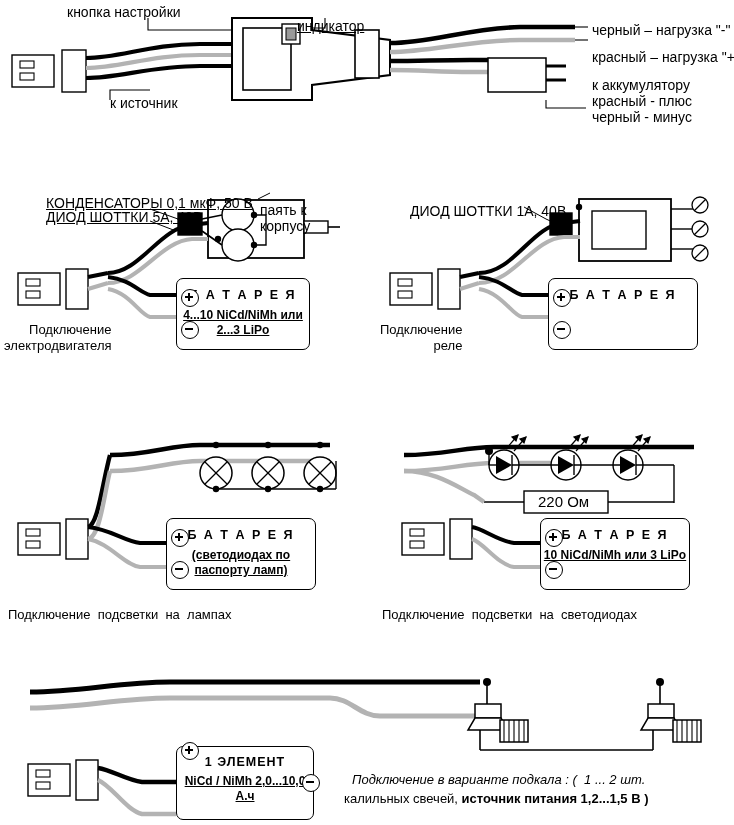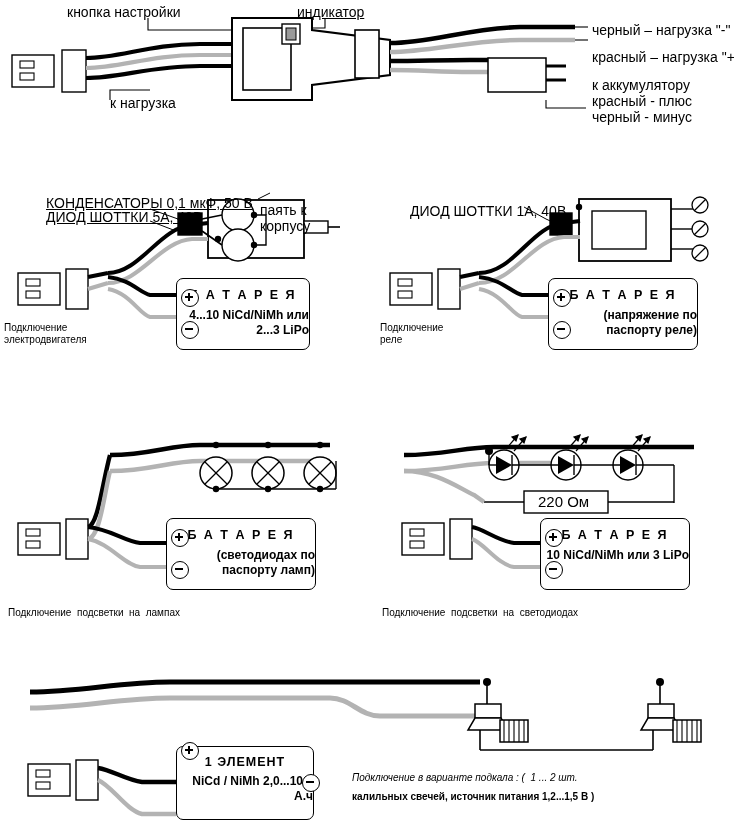--- a/index.html
+++ b/index.html
@@ -1,22 +1,22 @@
 <!DOCTYPE html>
 <html><head>
 <meta charset="utf-8">
 <style>
   html,body{margin:0;padding:0;background:#ffffff;}
   body{width:734px;height:825px;position:relative;font-family:"Liberation Sans",sans-serif;color:#000;overflow:hidden;}
   .lbl{position:absolute;font-size:14px;line-height:1.15;white-space:pre;}
   svg{position:absolute;left:0;top:0;}
-  .ttl{position:absolute;font-size:10px;line-height:1.2;white-space:pre;}
+  .ttl{position:absolute;font-size:13px;line-height:1.2;white-space:pre;text-align:right;}
   .bat{position:absolute;border:1.6px solid #000;border-radius:7px;background:#fff;}
   .bat .t1{font-size:12.5px;font-weight:bold;letter-spacing:2px;text-align:center;}
-  .bat .t2{font-size:12px;font-weight:bold;text-align:right;line-height:1.25;}
+  .bat .t2{font-size:12px;font-weight:bold;text-align:center;line-height:1.25;text-decoration:underline;}
   .sign{position:absolute;width:16px;height:16px;border:1.6px solid #000;border-radius:50%;background:#fff;}
   .sign:before{content:"";position:absolute;left:3px;top:6.2px;width:8px;height:1.8px;background:#000;}
   .sign.plus:after{content:"";position:absolute;left:6.1px;top:3px;width:1.8px;height:8px;background:#000;}
 </style>
 </head>
 <body>
 
 <svg width="734" height="140" style="left:0;top:0;">
 
   <polyline points="148,18 148,30 232,30" fill="none" stroke="#000" stroke-width="1.1"></polyline>
@@ -43,22 +43,22 @@
   <path d="M390,61 C420,61 440,60 470,60 L490,60" fill="none" stroke="#000" stroke-width="4.6"></path>
   <path d="M390,70 C420,70 440,72 470,72 L490,72" fill="none" stroke="#b3b3b3" stroke-width="4.6"></path>
 
   <rect x="488" y="58" width="58" height="34" fill="#fff" stroke="#000" stroke-width="1.5"></rect>
   <path d="M546,66 L566,66 M546,80 L566,80" stroke="#000" stroke-width="3"></path>
   <polyline points="546,100 546,108 586,108" fill="none" stroke="#000" stroke-width="1.1"></polyline>
   <polyline points="575,27 588,27" fill="none" stroke="#000" stroke-width="1.1"></polyline>
   <polyline points="575,40 588,40" fill="none" stroke="#000" stroke-width="1.1"></polyline>
 </svg>
 <div class="lbl" style="left:67px;top:4px;">кнопка настройки</div>
-<div class="lbl" style="left:297px;top:4px;text-decoration:underline;">индикатор</div>
-<div class="lbl" style="left:110px;top:95px;">к нагрузка</div>
+<div class="lbl" style="left:297px;top:18px;text-decoration:underline;">индикатор</div>
+<div class="lbl" style="left:110px;top:95px;">к источник</div>
 <div class="lbl" style="left:592px;top:22px;">черный – нагрузка "-"</div>
 <div class="lbl" style="left:592px;top:49px;">красный – нагрузка "+"</div>
 <div class="lbl" style="left:592px;top:77px;">к аккумулятору
 красный - плюс
 черный - минус</div>
 
 <svg width="360" height="200" style="left:0;top:185;">
 
   <line x1="48" y1="204" x2="185" y2="204" stroke="#000" stroke-width="0"></line>
 
@@ -133,22 +133,20 @@
   <rect x="24" y="106" width="14" height="7" fill="#fff" stroke="#000" stroke-width="1.1"></rect>
   <rect x="64" y="84" width="22" height="40" fill="#fff" stroke="#000" stroke-width="1.4"></rect>
   <path d="M86,92 L105,88" stroke="#000" stroke-width="4" fill="none"></path>
   <path d="M86,104 L105,98" stroke="#b3b3b3" stroke-width="4" fill="none"></path>
   <path d="M105,92 C128,94 138,108 148,110 L174,110" fill="none" stroke="#000" stroke-width="4"></path>
   <path d="M105,104 C128,108 138,130 148,132 L174,132" fill="none" stroke="#b3b3b3" stroke-width="4"></path>
 </svg>
 <div class="lbl" style="left:410px;top:203px;">ДИОД ШОТТКИ 1А, 40В</div>
 <div class="bat" style="left:548px;top:278px;width:148px;height:70px;">
   <div class="t1" style="margin-top:9px;">Б А Т А Р Е Я</div>
-  <div class="t2" style="margin-top:6px;">(напряжение по
-паспорту реле)</div>
 </div>
 <div class="sign plus" style="left:553px;top:289px;"></div>
 <div class="sign" style="left:553px;top:321px;"></div>
 <div class="ttl" style="left:380px;top:322px;">Подключение
 реле</div>
 
 <svg width="360" height="200" style="left:0;top:425;">
 
   <path d="M110,30 C150,30 170,20 200,20 L330,20" fill="none" stroke="#000" stroke-width="4.4"></path>
   <path d="M110,46 C150,46 170,36 200,36 L200,36" fill="none" stroke="#b3b3b3" stroke-width="4.4"></path>
@@ -305,13 +303,13 @@
 
 <div class="bat" style="left:176px;top:730px;width:136px;height:72px;margin-top:16px;">
   <div class="t1" style="margin-top:8px;letter-spacing:1px;">1  ЭЛЕМЕНТ</div>
   <div class="t2" style="margin-top:5px;">NiCd / NiMh
 2,0...10,0 А.ч</div>
 </div>
 <div class="sign plus" style="left:181px;top:742px;"></div>
 <div class="sign" style="left:302px;top:774px;"></div>
 
 <div class="ttl" style="left:352px;top:772px;font-style:italic;">Подключение в варианте подкала : (  1 ... 2 шт.</div>
-<div class="ttl" style="left:352px;top:791px;font-weight:bold;"><span>калильных свечей, </span><b>источник питания 1,2...1,5 В )</b></div>
+<div class="ttl" style="left:344px;top:791px;"><span>калильных свечей, </span><b>источник питания 1,2...1,5 В )</b></div>
 
 </body></html>

